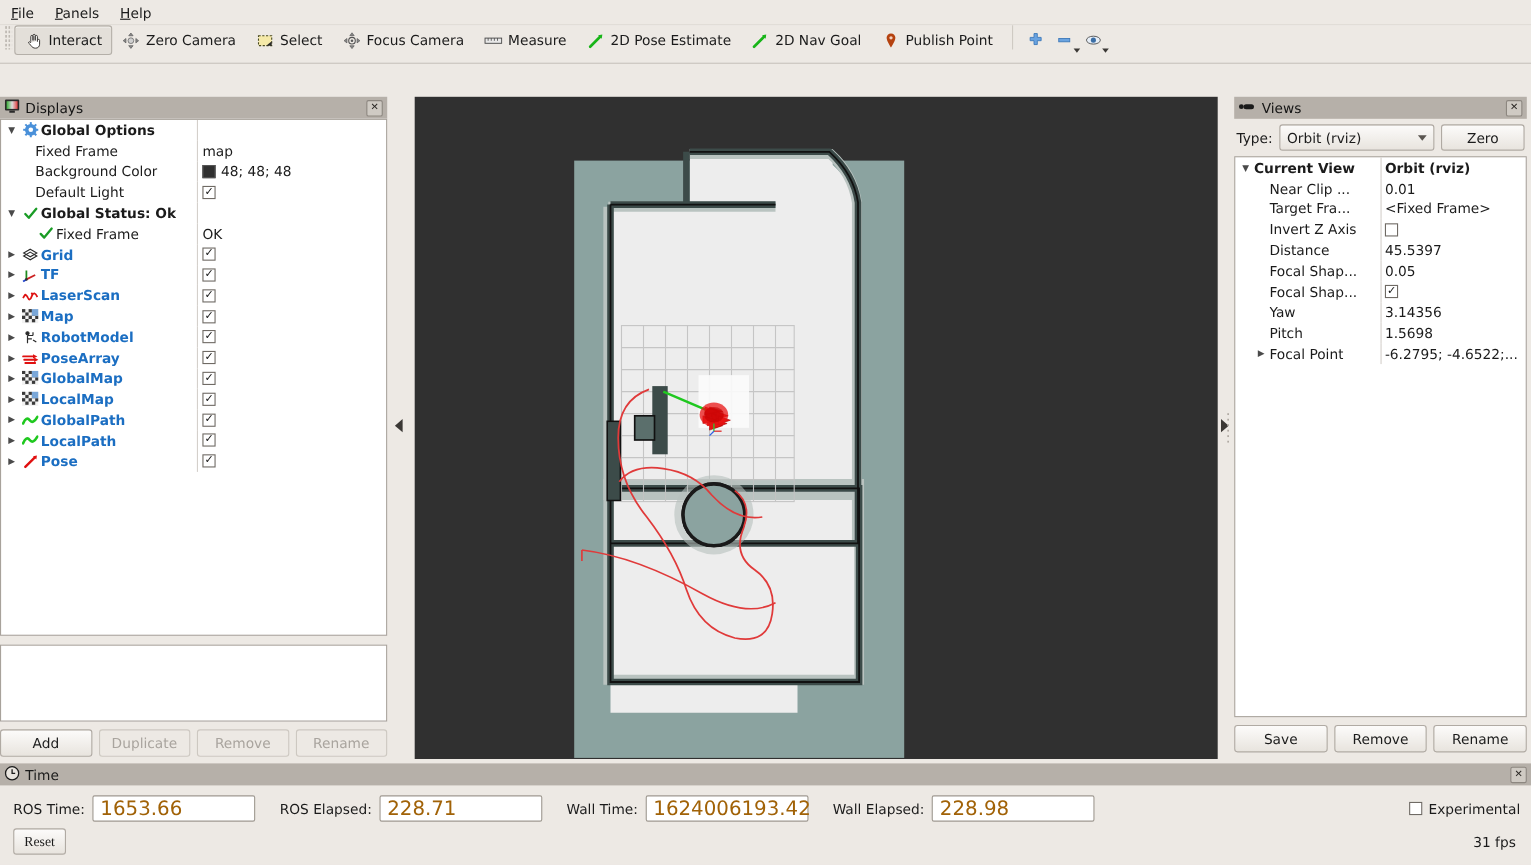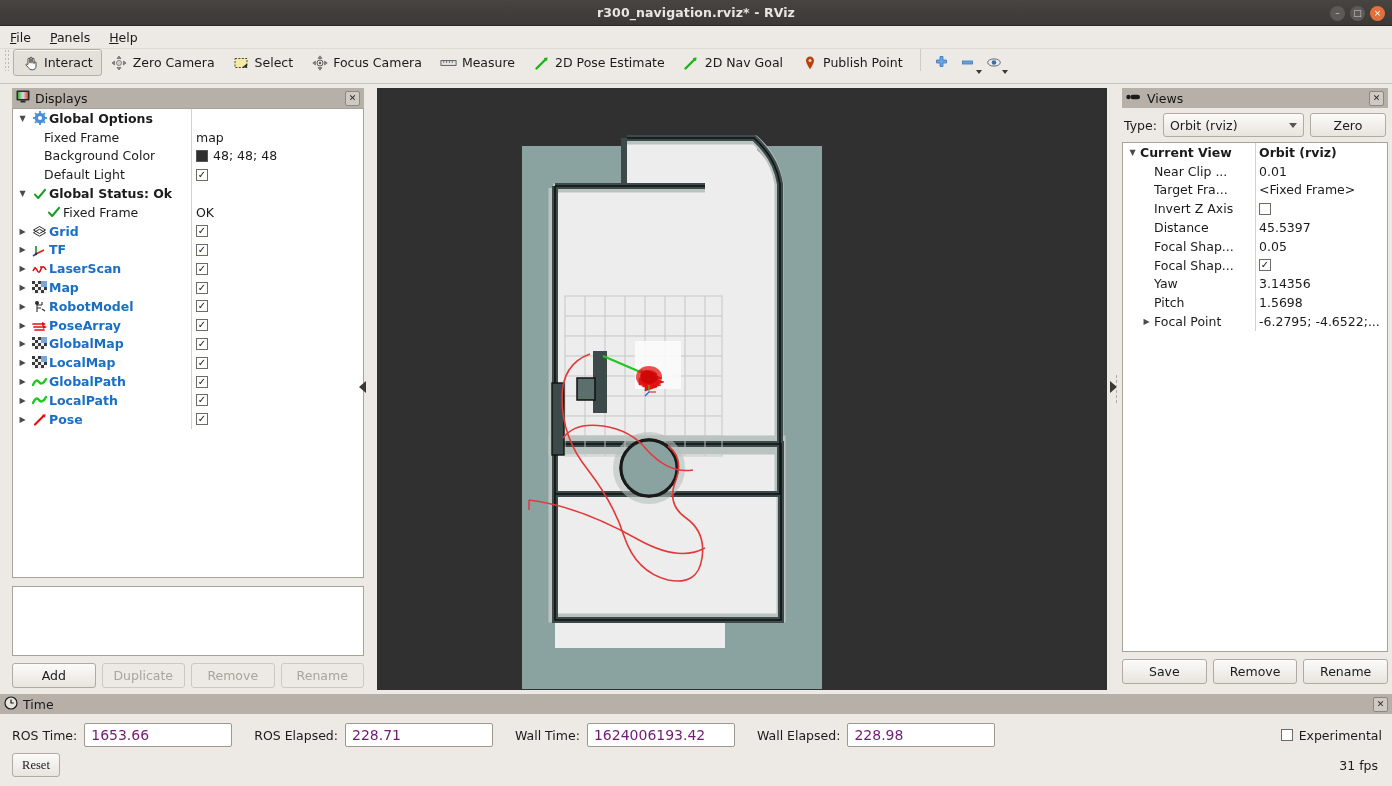--- a/index.html
+++ b/index.html
@@ -47,21 +47,21 @@
   .smallbtn{ display:flex; align-items:center; justify-content:center; width:26px; height:26px;}
   .drop{ position:relative; }
   .drop:after{ content:""; position:absolute; right:-1px; bottom:1px; width:0;height:0;
     border-left:3.5px solid transparent;border-right:3.5px solid transparent;border-top:4px solid #3b3835;}
 
   
   .main{ position:absolute; left:0; top:84px; width:1392px; height:610px; }
 
   
   .dock{ position:absolute; background:#ede9e4; }
-  #displays-dock{ left:12px; top:4px; width:352px; height:598px; }
+  #displays-dock{ left:0; top:4px; width:352px; height:598px; }
   #views-dock{ left:1122px; top:4px; width:266px; height:598px; }
 
   .dockhdr{ height:20px; background:#b6b0a9; display:flex; align-items:center;
             padding:0 4px; gap:5px; }
   .dockhdr .dtitle{ font-size:12.5px; color:#141414; }
   .dockclose{ margin-left:auto; width:15px; height:15px; border:1px solid #8d8780;
               background:#cfcac3; display:flex;align-items:center;justify-content:center;
               font-size:9px; color:#2a2724; border-radius:2px;}
 
   .treebox{ background:#fff; border:1px solid #a8a29b; overflow:hidden; position:relative;}
@@ -101,22 +101,22 @@
   
   #viewport{ position:absolute; left:377px; top:88px; width:730px; height:602px;
              background:#303030; overflow:hidden; }
 
   
   .timepanel{ position:absolute; left:0; top:694px; width:1392px; height:92px; background:#ede9e4;}
   .timehdr{ height:20px; background:#b6b0a9; display:flex; align-items:center; padding:0 4px; gap:5px;}
   .timebody{ padding:9px 10px 0 12px; display:flex; align-items:center; gap:0px;}
   .tfield{ display:flex; align-items:center; }
   .tfield label{ font-size:12.5px; margin-right:7px; white-space:nowrap;}
-  .tinput{ height:24px; border:1px solid #9e9890; background:#fff; font-size:14px;
-           padding:0 6px; display:flex; align-items:center; color:#701a75; border-radius:2px;}
+  .tinput{ height:24px; border:1px solid #9e9890; background:#fff; font-size:18px;
+           padding:0 6px; display:flex; align-items:center; color:#a16207; border-radius:2px;}
   .expwrap{ margin-left:auto; display:flex; align-items:center; gap:6px; font-size:12.5px;}
   .timefoot{ display:flex; align-items:center; padding:6px 14px 0 12px;}
   .resetbtn{ width:48px;height:24px;border:1px solid #b0aaa3;border-radius:3px;
              background:linear-gradient(#fcfbfa,#e8e4de);font-size:12.5px;
              display:flex;align-items:center;justify-content:center;font-family:Liberation Serif, serif;}
   .fps{ margin-left:auto; font-size:12.5px; }
 
   
   .typerow{ display:flex; align-items:center; gap:6px; padding:5px 2px 5px 2px;}
   .typerow .tl{ font-size:12.5px; }
@@ -133,28 +133,20 @@
   .vname{ width:132px; display:flex; align-items:center; height:100%; padding-left:2px;
           white-space:nowrap; overflow:hidden;}
   .vval{ flex:1; display:flex; align-items:center; padding-left:3px; height:100%;
          border-left:1px solid #d4d0cb; white-space:nowrap; overflow:hidden;}
 </style>
 </head>
 <body>
 
 <div class="app">
 
-  <div class="titlebar">
-    <div class="ttl">r300_navigation.rviz* - RViz</div>
-    <div class="wbtns">
-      <div class="wbtn min">–</div>
-      <div class="wbtn max">□</div>
-      <div class="wbtn cls">×</div>
-    </div>
-  </div>
 
   <div class="menubar">
     <span><u>F</u>ile</span>
     <span><u>P</u>anels</span>
     <span><u>H</u>elp</span>
   </div>
 
   <div class="toolbar">
     <div class="grip"></div>
 

